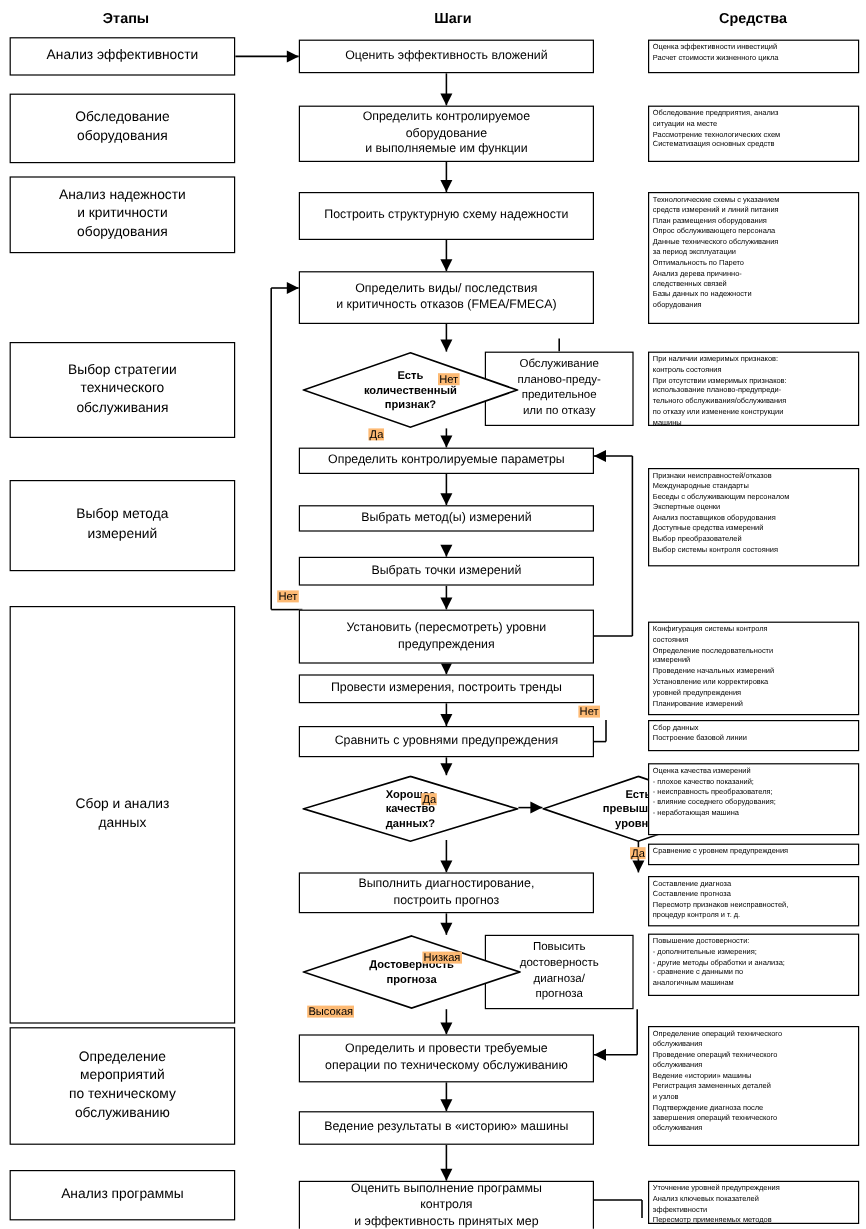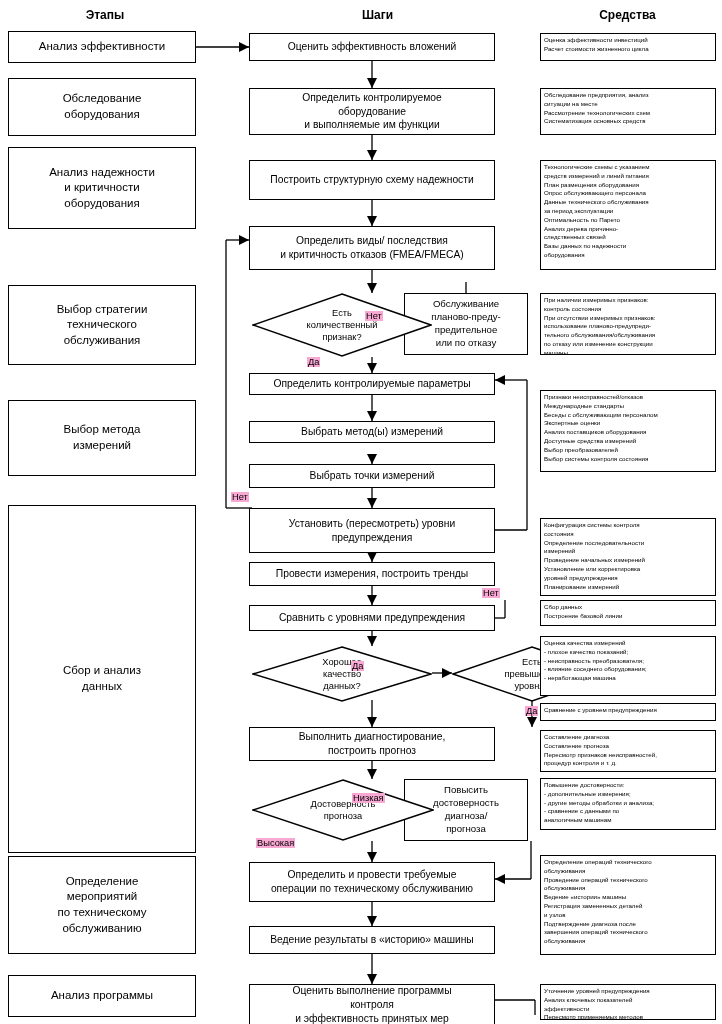--- a/index.html
+++ b/index.html
@@ -25,23 +25,23 @@
   }
   .dia {
     position:absolute; box-sizing:border-box;
   }
   .dia .shape {
     position:absolute; left:0; top:0; width:100%; height:100%;
   }
   .dia .txt {
     position:absolute; left:0; top:0; width:100%; height:100%;
     display:flex; align-items:center; justify-content:center; text-align:center;
-    font-size:9.3px; line-height:1.3; white-space:pre-line;
-  }
-  .lbl { position:absolute; font-size:9.3px; background:#f9a8d4; padding:0 1px; }
+    font-size:9.3px; line-height:1.3; white-space:pre-line;font-weight:bold;
+  }
+  .lbl { position:absolute; font-size:9.3px; background:#fdba74; padding:0 1px; }
   svg.lines { position:absolute; left:0; top:0; width:722px; height:1024px; pointer-events:none; }
 </style>
 </head>
 <body>
 
 <div id="canvas">
 
   <div class="col-head" style="left:20px; top:8px; width:170px;">Этапы</div>
   <div class="col-head" style="left:255px; top:8px; width:245px;">Шаги</div>
   <div class="col-head" style="left:540px; top:8px; width:175px;">Средства</div>
@@ -129,21 +129,21 @@
     </g>
   </svg>
 
   <div class="stage" style="left:8px; top:31px; width:188px; height:32px;">
       <span style="white-space:pre-line">Анализ эффективности</span>
     </div>
   <div class="stage" style="left:8px; top:78px; width:188px; height:58px;">
       <span style="white-space:pre-line">Обследование
 оборудования</span>
     </div>
-  <div class="stage" style="left:8px; top:147px; width:188px; height:82px;">
+  <div class="stage" style="left:8px; top:147px; width:188px; height:64px;">
       <span style="white-space:pre-line">Анализ надежности
 и критичности
 оборудования</span>
     </div>
   <div class="stage" style="left:8px; top:285px; width:188px; height:80px;">
       <span style="white-space:pre-line">Выбор стратегии
 технического
 обслуживания</span>
     </div>
   <div class="stage" style="left:8px; top:400px; width:188px; height:76px;">

